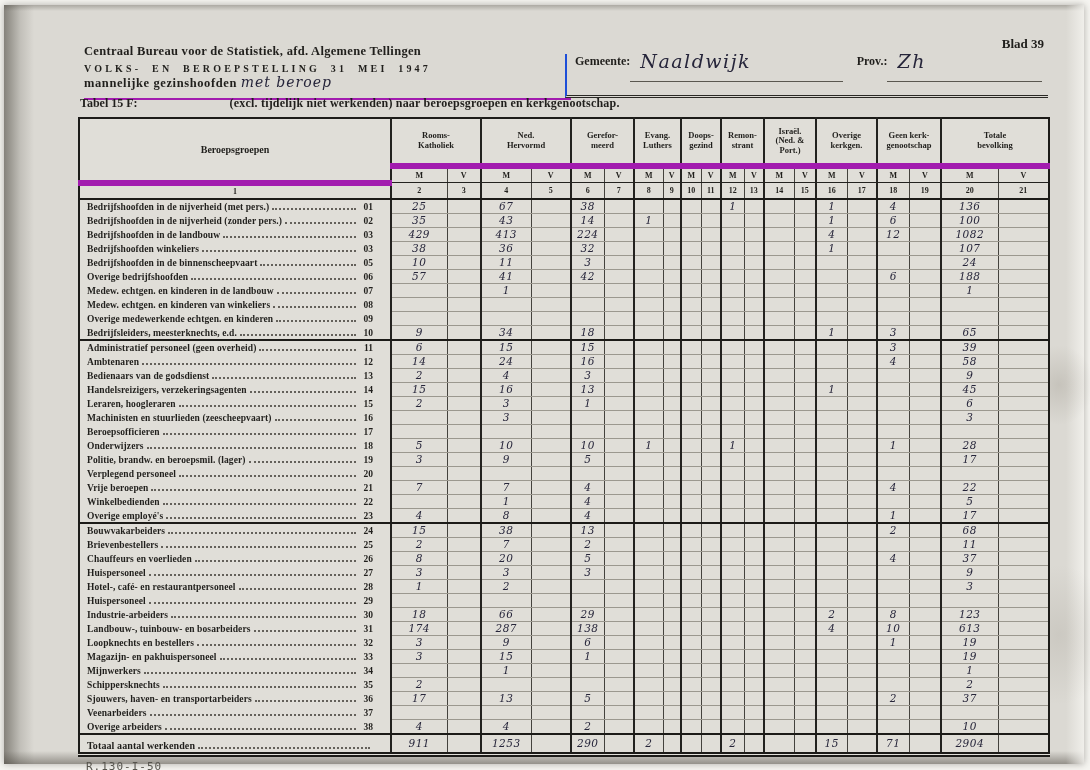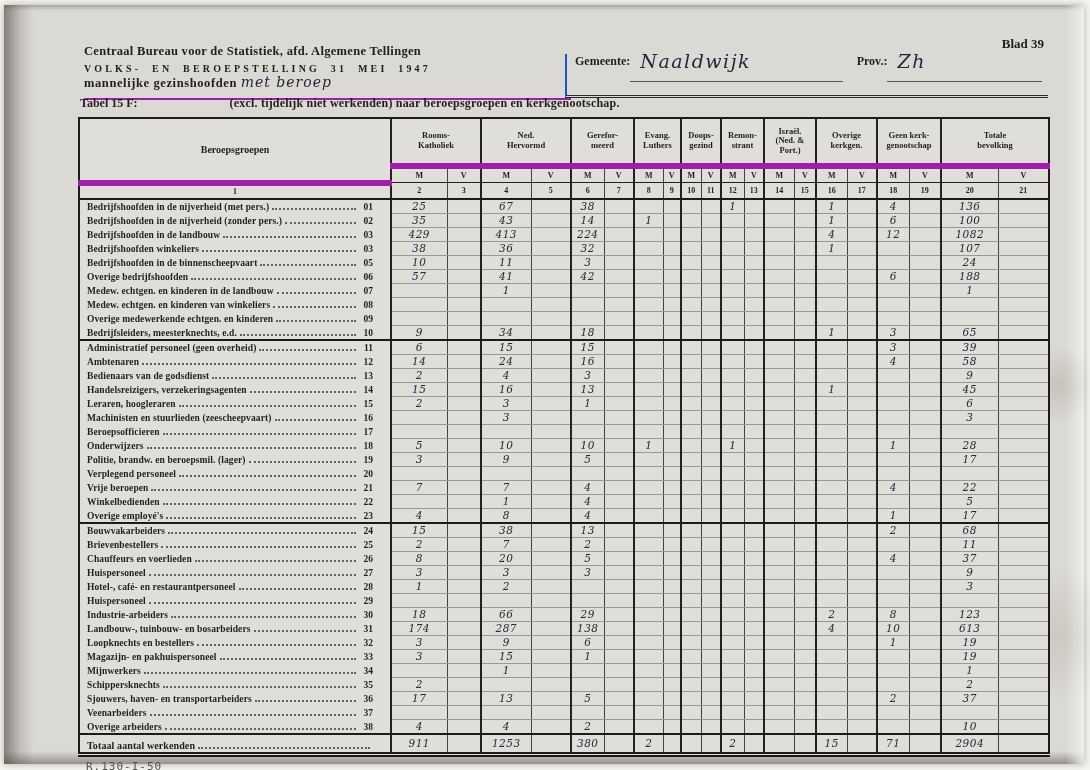--- a/index.html
+++ b/index.html
@@ -1309,21 +1309,21 @@
         <td class="rowlabel">
           <div class="labwrap">
             <span class="lbl totlbl">Totaal aantal werkenden</span>
             <span class="lead"></span>
           </div>
         </td>
         <td class="val hw mcol">911</td>
         <td class="val hw vcol"></td>
         <td class="val hw mcol">1253</td>
         <td class="val hw vcol"></td>
-        <td class="val hw mcol">380</td>
+        <td class="val hw mcol">290</td>
         <td class="val hw vcol"></td>
         <td class="val hw mcol">2</td>
         <td class="val hw vcol"></td>
         <td class="val hw mcol"></td>
         <td class="val hw vcol"></td>
         <td class="val hw mcol">2</td>
         <td class="val hw vcol"></td>
         <td class="val hw mcol"></td>
         <td class="val hw vcol"></td>
         <td class="val hw mcol">15</td>

